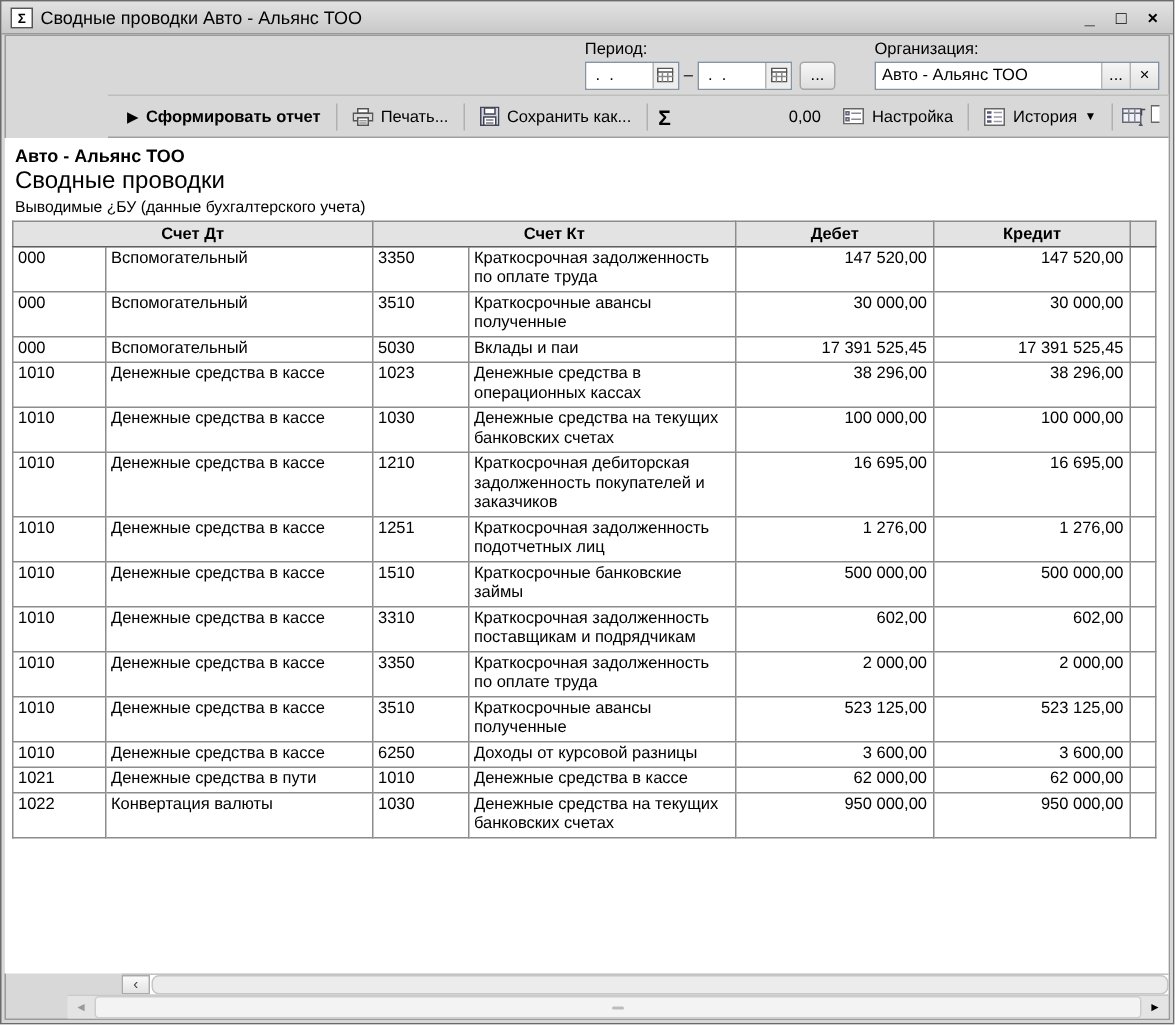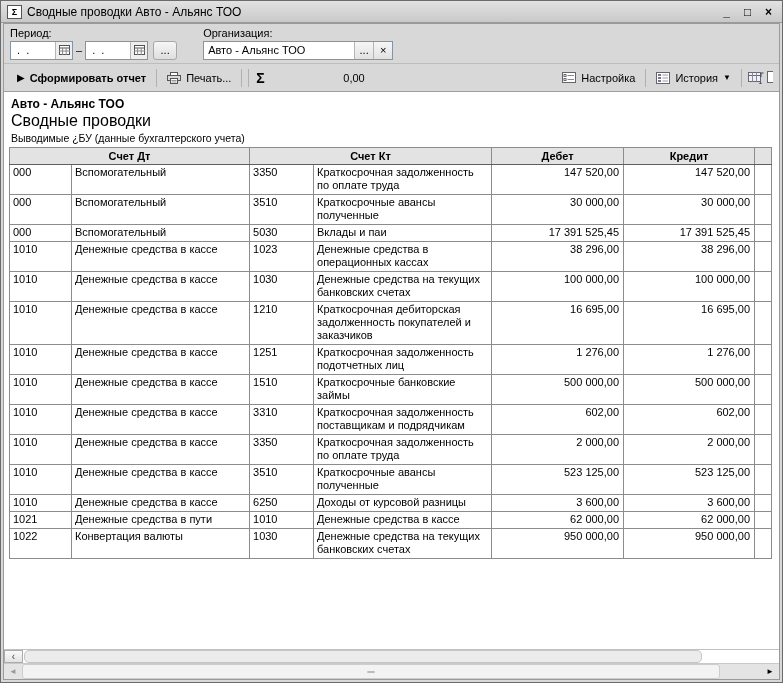--- a/index.html
+++ b/index.html
@@ -20,21 +20,21 @@
     display:flex; align-items:center; gap:5px;
     padding:0 6px; border-bottom:1px solid #9a9a9a;
   }
   .app-icon { width:15px; height:14px; border:1px solid #555; background:#fff;
     font-size:9px; font-weight:bold; text-align:center; line-height:12px; flex:0 0 15px; }
   .title { font-weight:normal; font-size:12px; flex:1; white-space:nowrap; overflow:hidden; }
   .win-controls { display:flex; gap:6px; }
   .win-controls span { width:15px; text-align:center; font-weight:bold; font-size:12px; cursor:default; }
   
   .client { flex:1; display:flex; flex-direction:column; border:1px solid #9a9a9a;
-    margin:0 2px 2px 2px; background:#d8d8d8; min-height:0; }
+    margin:0 2px 2px 2px; background:#d8d8d8; min-height:0;align-items:flex-end; }
   
   .filters { flex:0 0 38px; display:flex; gap:26px; padding:2px 6px 3px 6px; }
   .flabel { height:14px; line-height:14px; }
   .frow { display:flex; align-items:center; height:20px; }
   .date-box { display:flex; align-items:stretch; border:1px solid #8593a2; background:#fff; height:19px; }
   .date-box input { border:0; outline:none; width:44px; font:inherit; padding:0 3px; background:#fff; }
   .cal-btn { width:17px; border:0; border-left:1px solid #b5b5b5; background:#eee;
     display:flex; align-items:center; justify-content:center; padding:0; }
   .dash { margin:0 3px; }
   .more-btn { width:24px; height:19px; margin-left:5px; border:1px solid #a7a7a7;
@@ -155,20 +155,32 @@
               <rect x="3.5" y="0.5" width="7" height="3" fill="#fff" stroke="#555"></rect>
               <rect x="0.5" y="3.5" width="13" height="5" fill="#d9d9d9" stroke="#555"></rect>
               <rect x="3.5" y="6.5" width="7" height="5" fill="#fff" stroke="#555"></rect>
               <line x1="4.5" y1="8.5" x2="9.5" y2="8.5" stroke="#999"></line>
               <line x1="4.5" y1="10" x2="9.5" y2="10" stroke="#999"></line>
             </svg>
         </span>
         <span>Печать...</span>
       </button>
       <span class="sep"></span>
+      <button class="tbtn">
+        <span class="icon">
+          <svg width="13" height="13" viewBox="0 0 13 13">
+              <rect x="0.5" y="0.5" width="12" height="12" fill="#cfd6e0" stroke="#445"></rect>
+              <rect x="3" y="1" width="7" height="4" fill="#fff" stroke="#445"></rect>
+              <rect x="2.5" y="7" width="8" height="5.5" fill="#fff" stroke="#445"></rect>
+              <line x1="4" y1="9" x2="9" y2="9" stroke="#778"></line>
+              <line x1="4" y1="11" x2="9" y2="11" stroke="#778"></line>
+            </svg>
+        </span>
+        <span>Сохранить как...</span>
+      </button>
       <span class="sep"></span>
       <span class="sigma">Σ</span>
       <span class="sum-box">0,00</span>
       <span class="tspacer"></span>
       <button class="tbtn">
         <span class="icon">
           <svg width="14" height="11" viewBox="0 0 14 11">
               <rect x="0.5" y="0.5" width="13" height="10" fill="#fff" stroke="#666"></rect>
               <rect x="2" y="2.5" width="2" height="2" fill="#b9c4d2" stroke="#667"></rect>
               <line x1="5.5" y1="3.5" x2="12" y2="3.5" stroke="#889"></line>

